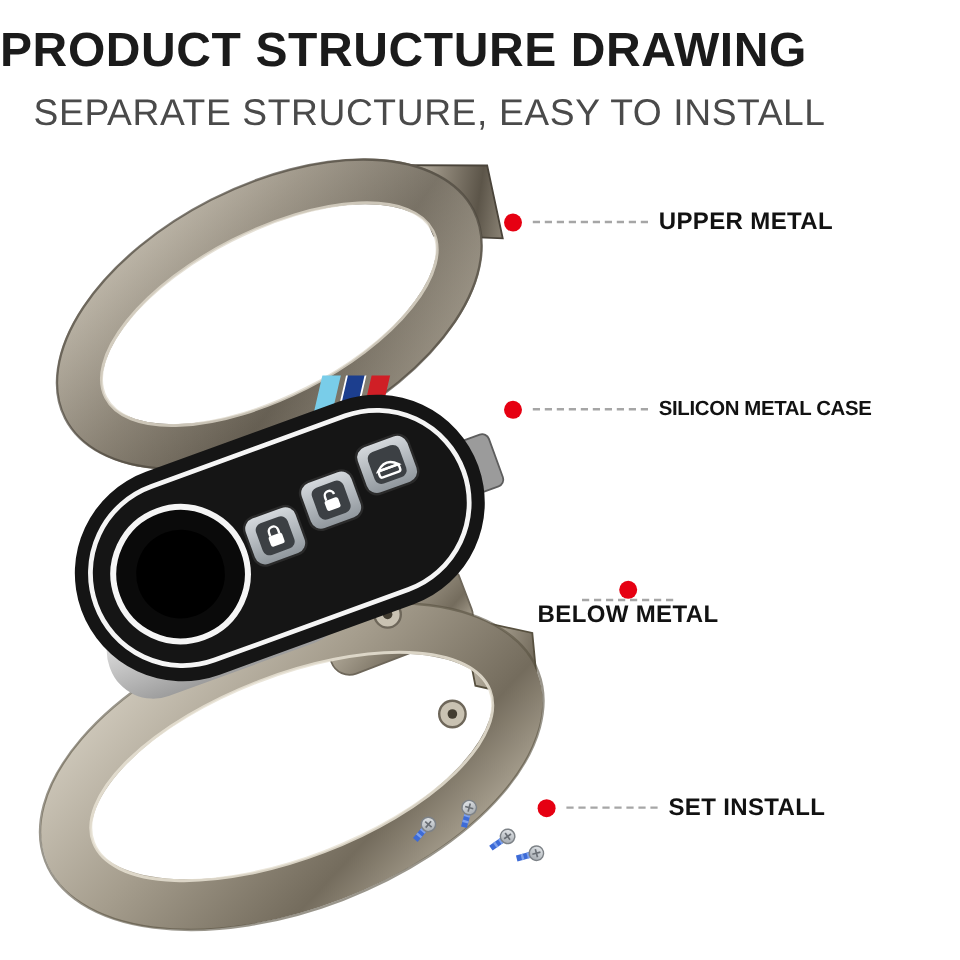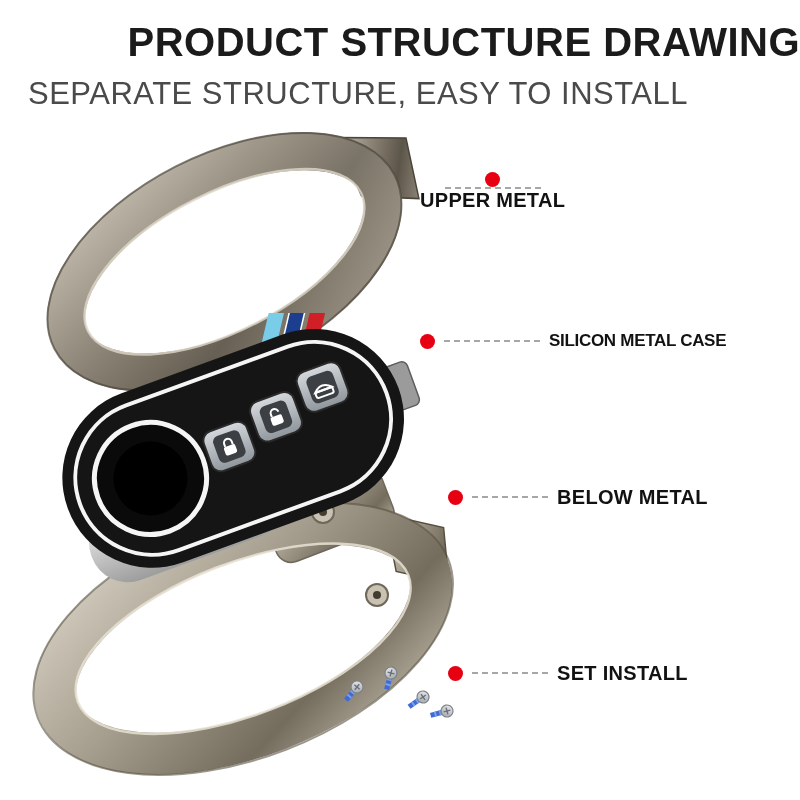--- a/index.html
+++ b/index.html
@@ -8,21 +8,21 @@
     --sub:#4a4a4a;
     --dash:#a6a6a6;
   }
   *{margin:0;padding:0;box-sizing:border-box;}
   html,body{background:#ffffff;}
   body{
     width:800px;height:800px;position:relative;overflow:hidden;
     font-family:"Liberation Sans", sans-serif;
   }
   .title{
-    position:absolute;top:20px;left:0;width:800px;text-align:right;
+    position:absolute;top:20px;left:0;width:800px;text-align:left;
     font-size:40px;font-weight:800;color:var(--ink);letter-spacing:.5px;
   }
   .subtitle{
     position:absolute;top:76px;left:0;width:716px;text-align:center;
     font-size:31px;font-weight:400;color:var(--sub);letter-spacing:.5px;
   }
   .part{position:absolute;}
   .callout-row{
     position:absolute;display:flex;align-items:center;height:26px;
   }
@@ -176,33 +176,33 @@
   </g>
   <g transform="translate(112,56) rotate(75)">
     <rect x="-2.5" y="4" width="5" height="13" fill="#3d6bd7"></rect>
     <rect x="-2.5" y="6" width="5" height="2" fill="#7da0ec"></rect>
     <rect x="-2.5" y="11" width="5" height="2" fill="#7da0ec"></rect>
     <circle cx="0" cy="0" r="6" fill="url(#headG)" stroke="#7d8287" stroke-width="1.2"></circle>
     <path d="M -3.5 0 h7 M 0 -3.5 v7" stroke="#6a6f75" stroke-width="1.4"></path>
   </g>
 </svg>
 
-<div class="callout-row" style="left:420px;top:172px;flex-direction:column;">
+<div class="callout-row" style="left:420px;top:172px;">
   <span class="dot"></span>
   <span class="dash dash-long"></span>
   <span class="callout-label">UPPER METAL</span>
 </div>
 
 <div class="callout-row" style="left:420px;top:328px;">
   <span class="dot"></span>
   <span class="dash dash-long"></span>
   <span class="callout-label condensed">SILICON METAL CASE</span>
 </div>
 
-<div class="callout-row" style="left:448px;top:484px;">
+<div class="callout-row" style="left:448px;top:484px;flex-direction:column;">
   <span class="dot"></span>
   <span class="dash dash-short"></span>
   <span class="callout-label">BELOW METAL</span>
 </div>
 
 <div class="callout-row" style="left:448px;top:660px;">
   <span class="dot"></span>
   <span class="dash dash-short"></span>
   <span class="callout-label">SET INSTALL</span>
 </div>

